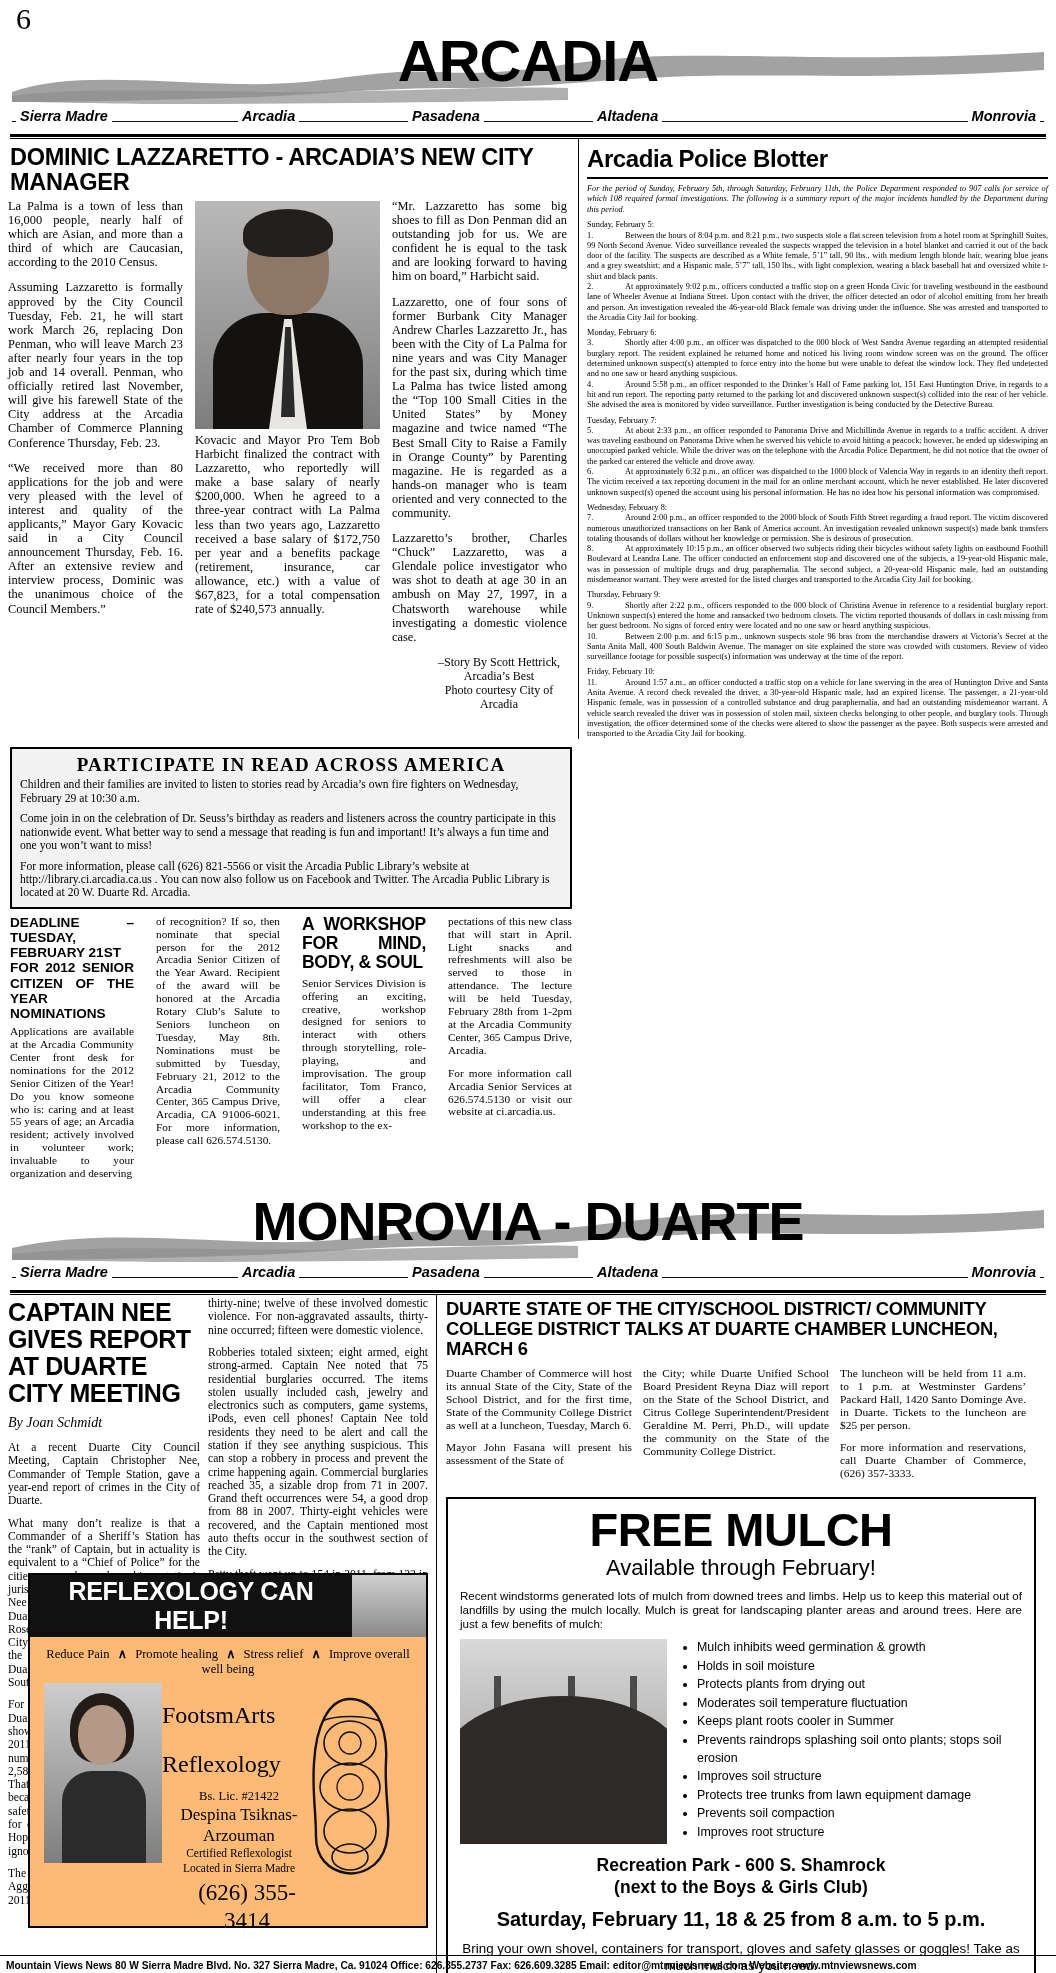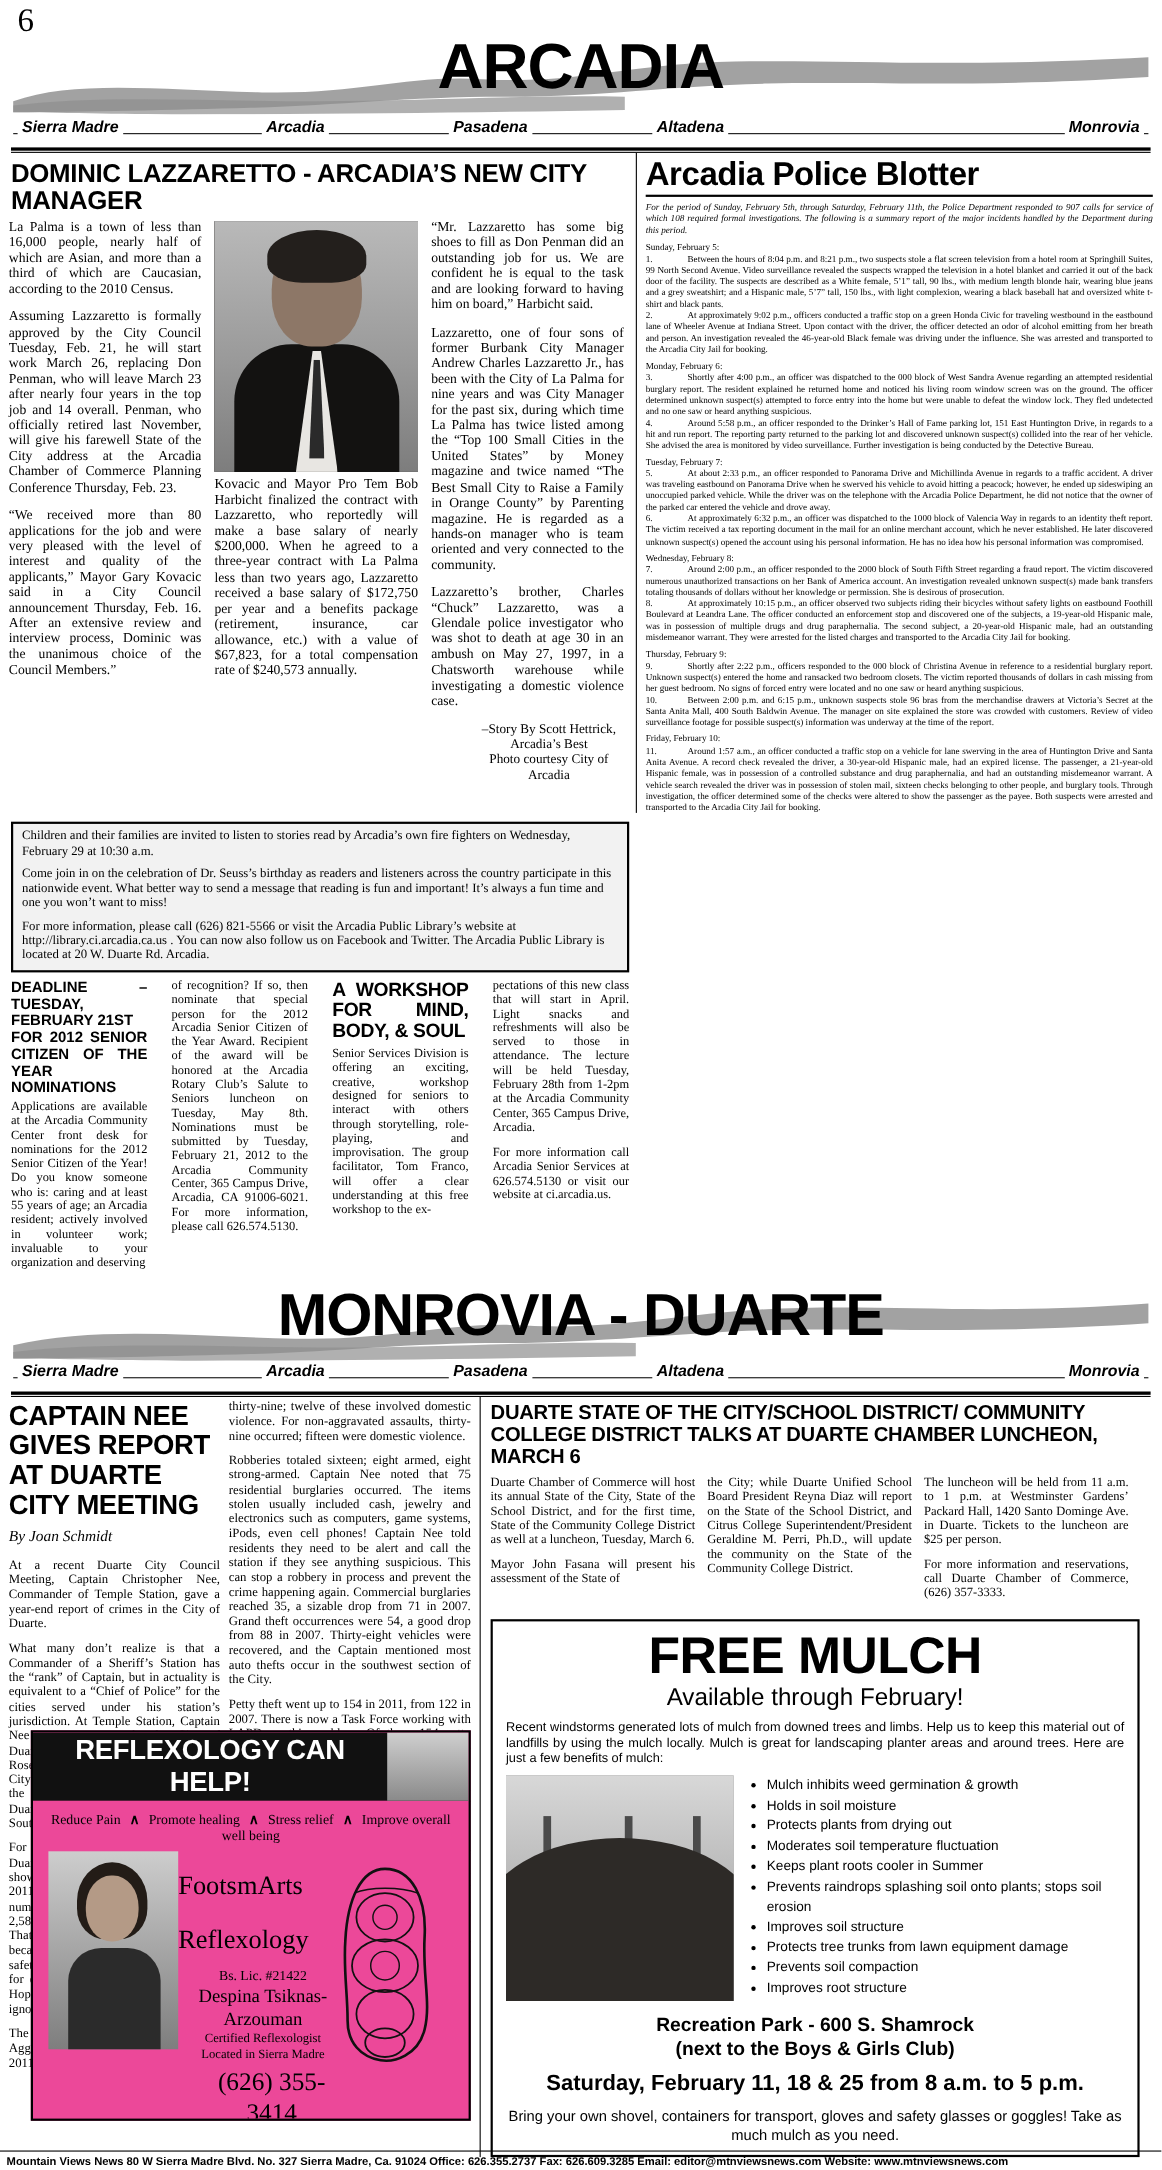--- a/index.html
+++ b/index.html
@@ -39,21 +39,21 @@
   .cols { display:flex; gap:0px; }
   .left-block { width:570px; padding-right:8px; }
   .right-block { width:470px; padding-left:8px; border-left:1.2px solid #000; }
 
   h1.story-head {
     font-family:"Liberation Sans",sans-serif; font-weight:bold;
     font-size:23.5px; line-height:25px; margin:6px 0 4px 2px; letter-spacing:-0.3px;
   }
   h1.blotter-head {
     font-family:"Liberation Sans",sans-serif; font-weight:bold;
-    font-size:30px; line-height:28px; margin:6px 0 4px 0; letter-spacing:-0.4px;
+    font-size:24px; line-height:28px; margin:6px 0 4px 0; letter-spacing:-0.4px;
   }
   .blotter-rule { border-top:2.4px solid #000; margin:2px 0 5px 0; }
   .blotter-intro {
     font-size:8.3px; line-height:10.4px; font-style:italic; text-align:justify;
     font-family:"Liberation Serif",serif; margin-bottom:5px;
   }
   .blotter-day { font-size:8.3px; line-height:10.3px; margin-top:5px; font-family:"Liberation Serif",serif;}
   .blotter-item { font-size:8.3px; line-height:10.3px; text-align:justify; font-family:"Liberation Serif",serif;}
   .blotter-item .num { display:inline-block; width:38px; }
 
@@ -143,21 +143,21 @@
   .mulch-img .pile { position:absolute; left:-10%; right:-10%; bottom:0; height:72%; background:#2d2a27; border-radius:50% 50% 0 0; }
   .mulch-img .pile2 { position:absolute; left:-30%; width:70%; bottom:0; height:52%; background:#3a3633; border-radius:50% 50% 0 0; }
   .mulch-img .post { position:absolute; width:7px; top:18%; height:36%; background:#4a4a4a; }
   .mulch-list { font-family:"Liberation Sans",sans-serif; font-size:12.4px; line-height:17.6px; margin:0; padding-left:18px; }
   .mulch-list li { margin:0 0 1px 0; }
   .mulch-loc { text-align:center; font-family:"Liberation Sans",sans-serif; font-weight:bold; font-size:17.5px; line-height:22px; margin-top:10px; }
   .mulch-date { text-align:center; font-family:"Liberation Sans",sans-serif; font-weight:bold; font-size:20px; line-height:26px; margin-top:8px; }
   .mulch-note { text-align:center; font-family:"Liberation Sans",sans-serif; font-size:13.4px; line-height:17px; margin-top:8px; }
 
   
-  .reflex-ad { border:2px solid #000; margin-top:12px; position:relative; height:355px; overflow:hidden; background:#ec4899; }
+  .reflex-ad { border:2px solid #000; margin-top:12px; position:relative; height:355px; overflow:hidden; background:#fdba74; }
   .reflex-top { background:#111; color:#fff; height:62px; display:flex; align-items:center; }
   .reflex-top .ttl { flex:1; text-align:center; font-family:"Liberation Sans",sans-serif; font-weight:bold; font-size:25px; letter-spacing:-0.3px; }
   .reflex-top .thumb { width:74px; height:62px; background:linear-gradient(#cfcfcf,#8a8a8a); position:relative; }
   .reflex-bar { text-align:center; font-family:"Liberation Serif",serif; font-size:12.6px; padding:9px 4px 6px 4px; }
   .reflex-bar .sep { font-weight:bold; padding:0 5px; }
   .reflex-brand { text-align:left; font-family:"Liberation Serif",serif; font-size:24px; line-height:49px; }
   .reflex-lic { text-align:center; font-family:"Liberation Serif",serif; font-size:12.5px; }
   .reflex-name { text-align:center; font-family:"Liberation Serif",serif; font-size:17px; line-height:21px; }
   .reflex-cert { text-align:center; font-family:"Liberation Serif",serif; font-size:11.5px; line-height:15px; }
   .reflex-phone { text-align:center; font-family:"Liberation Serif",serif; font-size:23px; line-height:28px; margin-top:3px;margin-left:16px; }
@@ -264,20 +264,21 @@
         </div>
         <div>
           <div class="blotter-day">Friday, February 10:</div>
           <div class="blotter-item"><span class="num">11.</span><span>Around 1:57 a.m., an officer conducted a traffic stop on a vehicle for lane swerving in the area of Huntington Drive and Santa Anita Avenue. A record check revealed the driver, a 30-year-old Hispanic male, had an expired license. The passenger, a 21-year-old Hispanic female, was in possession of a controlled substance and drug paraphernalia, and had an outstanding misdemeanor warrant. A vehicle search revealed the driver was in possession of stolen mail, sixteen checks belonging to other people, and burglary tools. Through investigation, the officer determined some of the checks were altered to show the passenger as the payee. Both suspects were arrested and transported to the Arcadia City Jail for booking.</span></div>
         </div>
       </div>
     </div>
   </div>
 
   <div class="promo-box" style="width:562px;">
+    <h2>PARTICIPATE IN READ ACROSS AMERICA</h2>
     <p>Children and their families are invited to listen to stories read by Arcadia’s own fire fighters on Wednesday, February 29 at 10:30 a.m.</p>
     <p>Come join in on the celebration of Dr. Seuss’s birthday as readers and listeners across the country participate in this nationwide event.  What better way to send a message that reading is fun and important!  It’s always a fun time and one you won’t want to miss!</p>
     <p>For more information, please call (626) 821-5566 or visit the Arcadia Public Library’s website at http://library.ci.arcadia.ca.us . You can now also follow us on Facebook and Twitter. The Arcadia Public Library is located at 20 W. Duarte Rd. Arcadia.</p>
   </div>
 
   <div class="mid3" style="width:562px;">
     <div class="c" style="width:132px">
       <div class="kicker" style="white-space:pre-line">DEADLINE – TUESDAY, FEBRUARY 21ST
 FOR 2012 SENIOR CITIZEN OF THE YEAR NOMINATIONS</div>
       <div>Applications are available at the Arcadia Community Center front desk for nominations for the 2012 Senior Citizen of the Year!  Do you know someone who is: caring and at least 55 years of age; an Arcadia resident; actively involved in volunteer work; invaluable to your organization and deserving</div>

